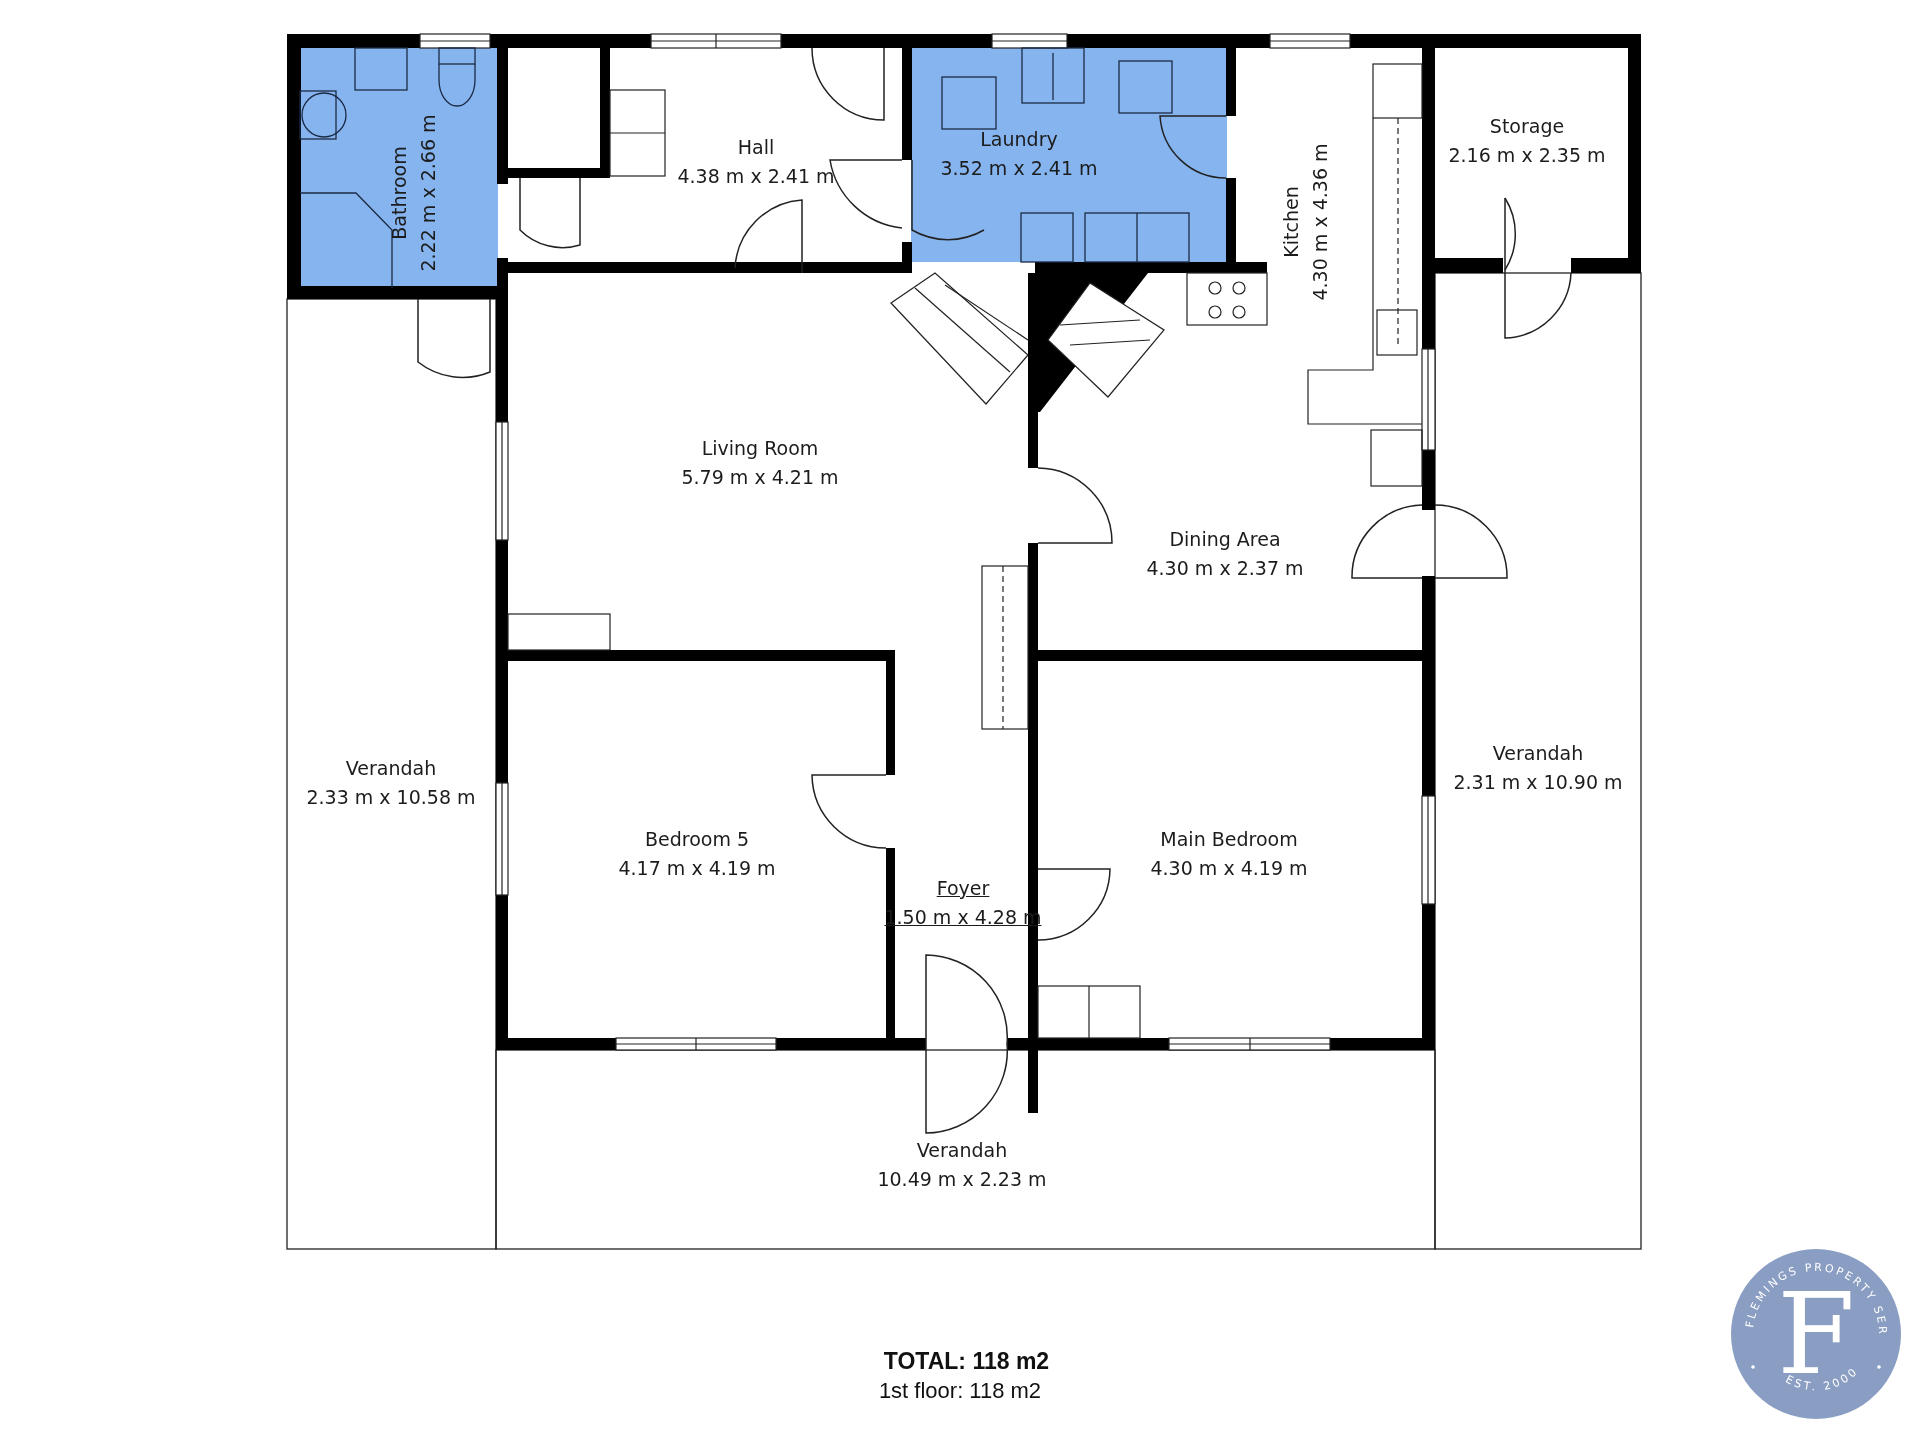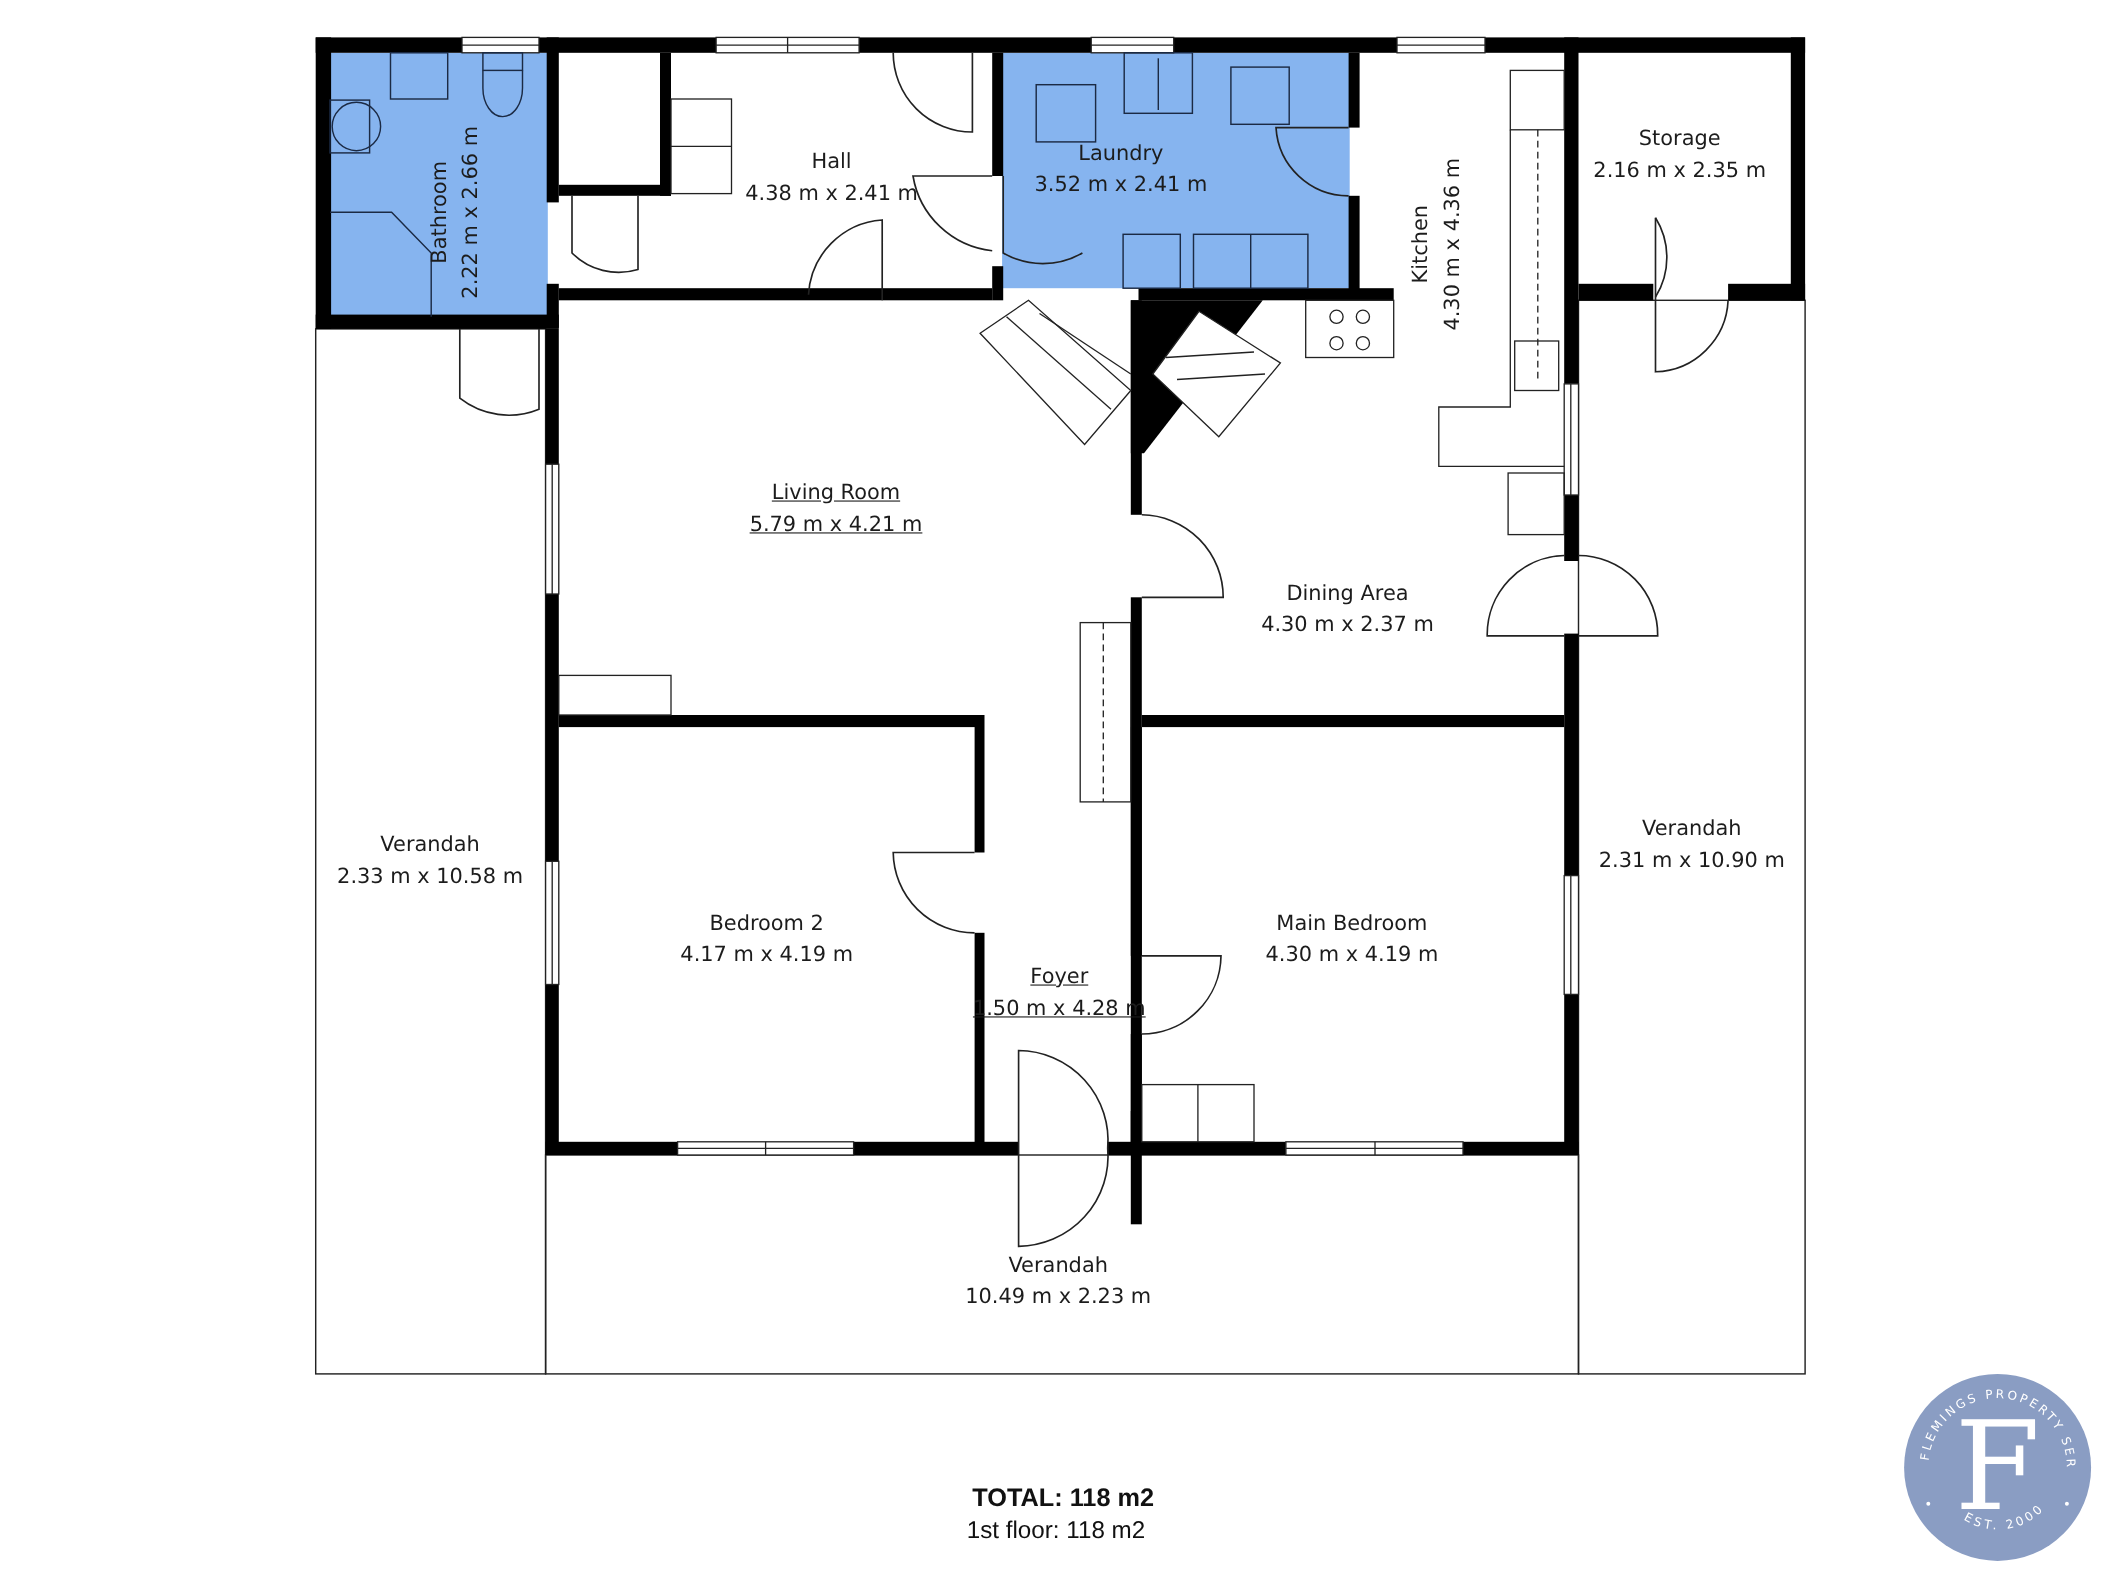--- a/index.html
+++ b/index.html
@@ -197,34 +197,34 @@
   <span class="dims">3.52 m x 2.41 m</span>
 </div>
 <div class="label vertical" style="left:1306px; top:222px;">
   <span class="name">Kitchen</span>
   <span class="dims">4.30 m x 4.36 m</span>
 </div>
 <div class="label" style="left:1527px; top:141px;">
   <span class="name">Storage</span>
   <span class="dims">2.16 m x 2.35 m</span>
 </div>
-<div class="label" style="left:760px; top:463px;text-decoration:underline;">
+<div class="label" style="left:760px; top:463px;">
   <span class="name">Living Room</span>
   <span class="dims">5.79 m x 4.21 m</span>
 </div>
 <div class="label" style="left:1225px; top:554px;">
   <span class="name">Dining Area</span>
   <span class="dims">4.30 m x 2.37 m</span>
 </div>
 <div class="label" style="left:391px; top:783px;">
   <span class="name">Verandah</span>
   <span class="dims">2.33 m x 10.58 m</span>
 </div>
 <div class="label" style="left:697px; top:854px;">
-  <span class="name">Bedroom 2</span>
+  <span class="name">Bedroom 5</span>
   <span class="dims">4.17 m x 4.19 m</span>
 </div>
 <div class="label" style="left:963px; top:903px;text-decoration:underline;">
   <span class="name">Foyer</span>
   <span class="dims">1.50 m x 4.28 m</span>
 </div>
 <div class="label" style="left:1229px; top:854px;">
   <span class="name">Main Bedroom</span>
   <span class="dims">4.30 m x 4.19 m</span>
 </div>

